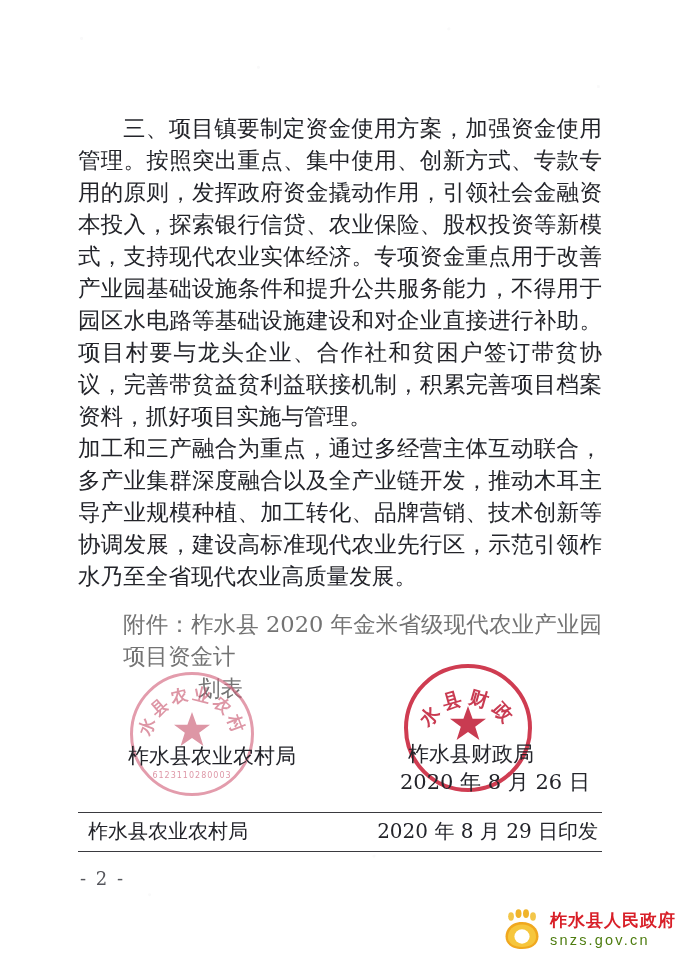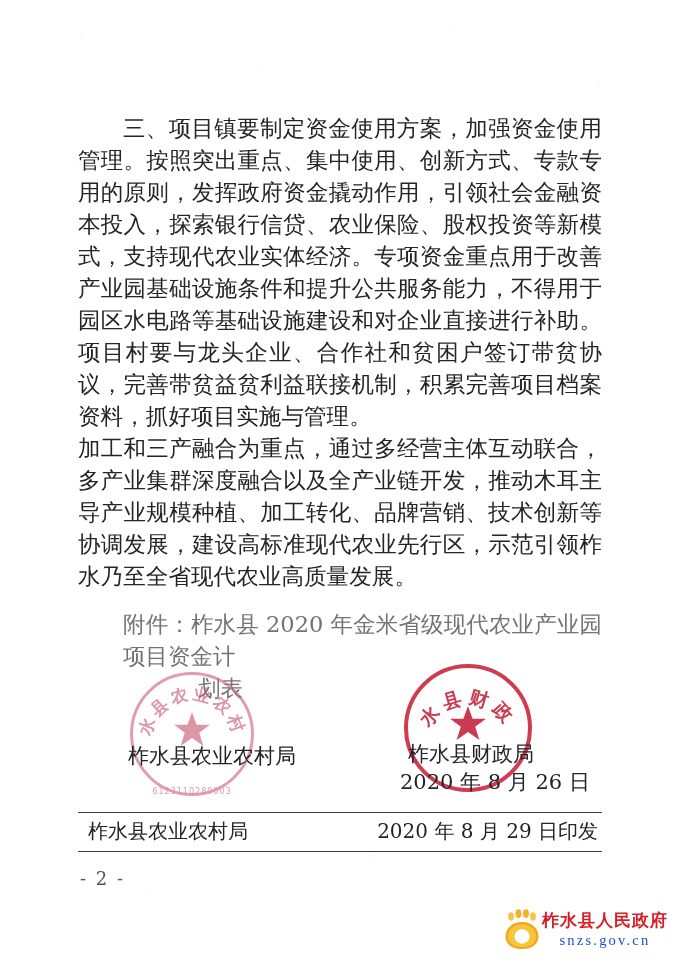--- a/index.html
+++ b/index.html
@@ -128,21 +128,21 @@
   }
   .seal .arc-text text {
     font-family: "DejaVu Serif", serif;
     font-weight: bold;
   }
   #seal-agri .arc-text text { fill: #c9566f; }
   #seal-fin .arc-text text { fill: #c2203a; }
   #seal-agri .bottom-code {
     position: absolute;
     left: 0; right: 0;
-    bottom: 0;
+    bottom: 16px;
     text-align: center;
     font-family: "DejaVu Sans", sans-serif;
     font-size: 8px;
     letter-spacing: 1px;
     color: #c9566f;
   }
 
   
   .sig {
     position: absolute;
@@ -194,43 +194,42 @@
     letter-spacing: 2px;
   }
 
   
   #gov-badge {
     position: absolute;
     left: 503px;
     top: 908px;
     display: flex;
     align-items: center;
-    gap: 1px;
+    gap: 9px;
   }
   #paw-icon {
     width: 38px;
     height: 42px;
     flex: none;
     position: relative;
   }
   #badge-text { display: flex; flex-direction: column; gap: 2px; }
   #badge-title {
     font-size: 17px;
     font-weight: bold;
     color: #d81f28;
     letter-spacing: 1px;
     line-height: 19px;
   }
   #badge-url {
     font-size: 14.5px;
-    color: #1d4ed8;
+    color: #4d7c0f;
     letter-spacing: 2.2px;
     line-height: 16px;
-    font-family: Liberation Serif, serif;
-    text-align: center;
+    font-family: Liberation Sans, sans-serif;
   }
 </style>
 </head>
 <body>
 
 <div id="page">
 
   <div id="paper-noise"></div>
 
   <div id="body-text">

